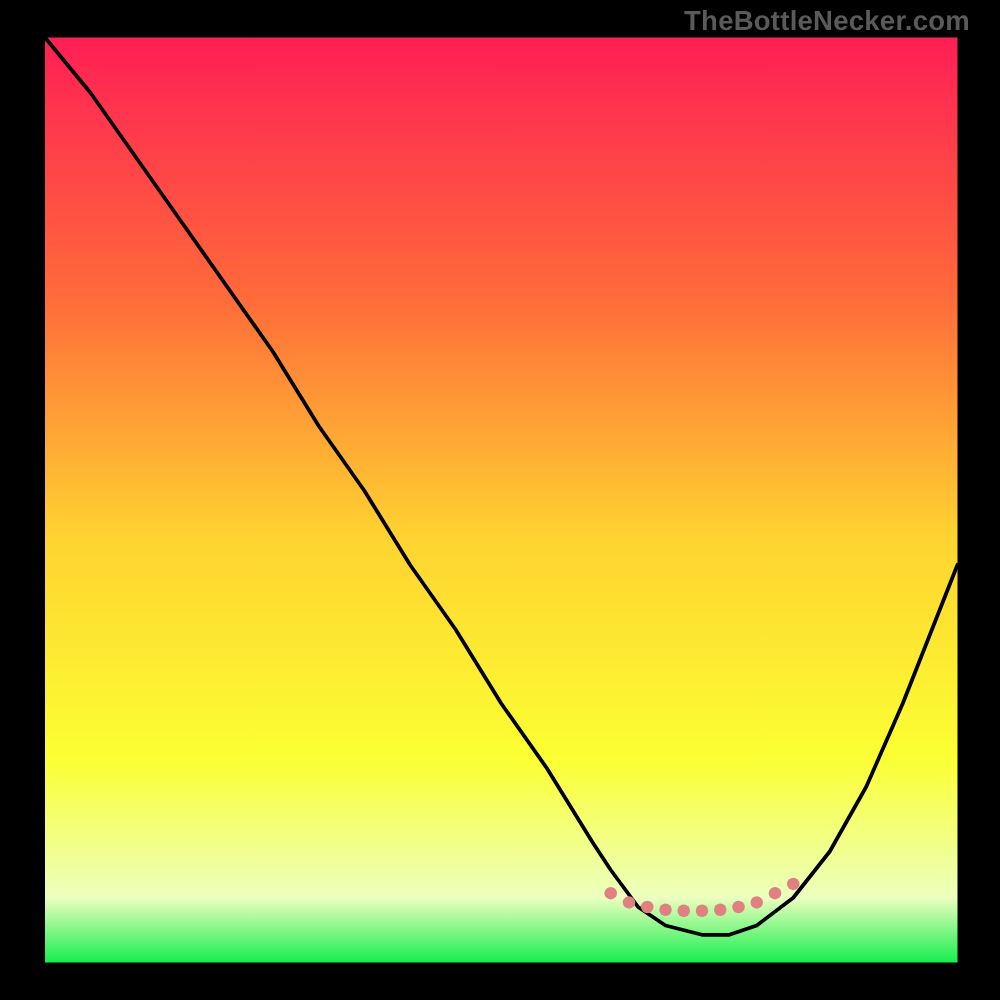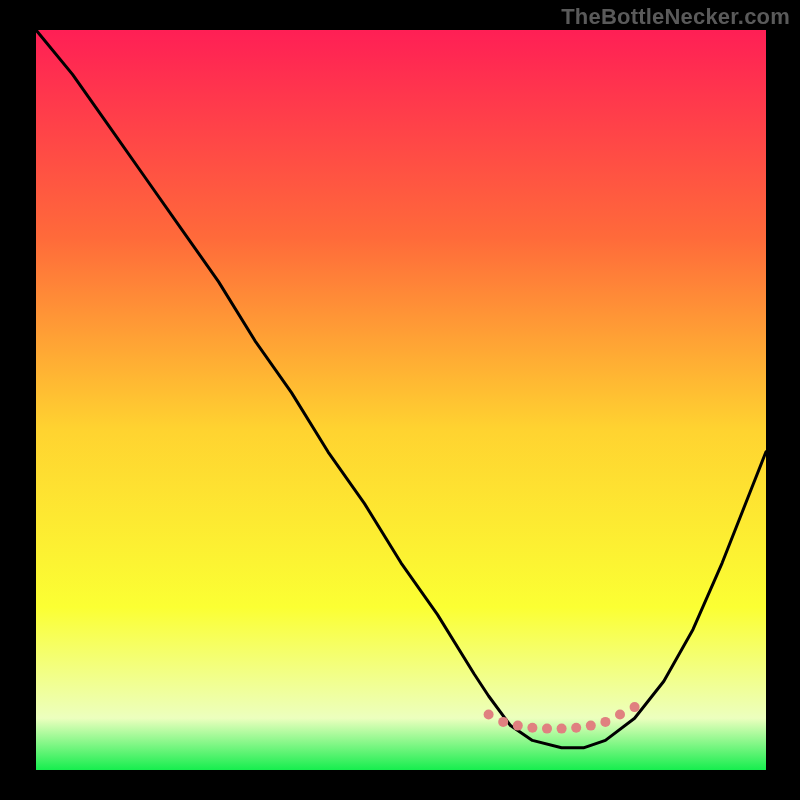--- a/index.html
+++ b/index.html
@@ -13,21 +13,21 @@
   }
   .container {
     position: relative;
     width: 800px;
     height: 800px;
     background: #000;
   }
   .watermark {
     position: absolute;
     top: 4px;
-    right: 10px;
+    right: 24px;
     color: #5a5a5a;
     font-size: 22px;
     font-weight: bold;
     z-index: 5;
     letter-spacing: 0.2px;
   }
   svg.plot {
     position: absolute;
     top: 0;
     left: 0;

